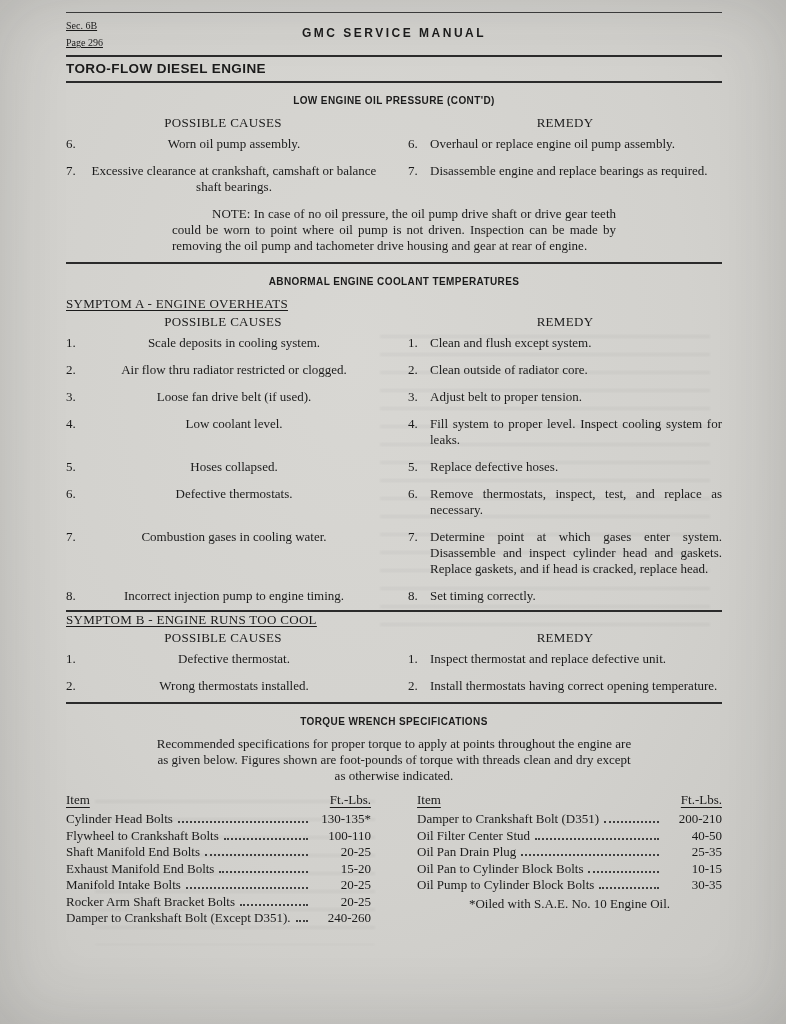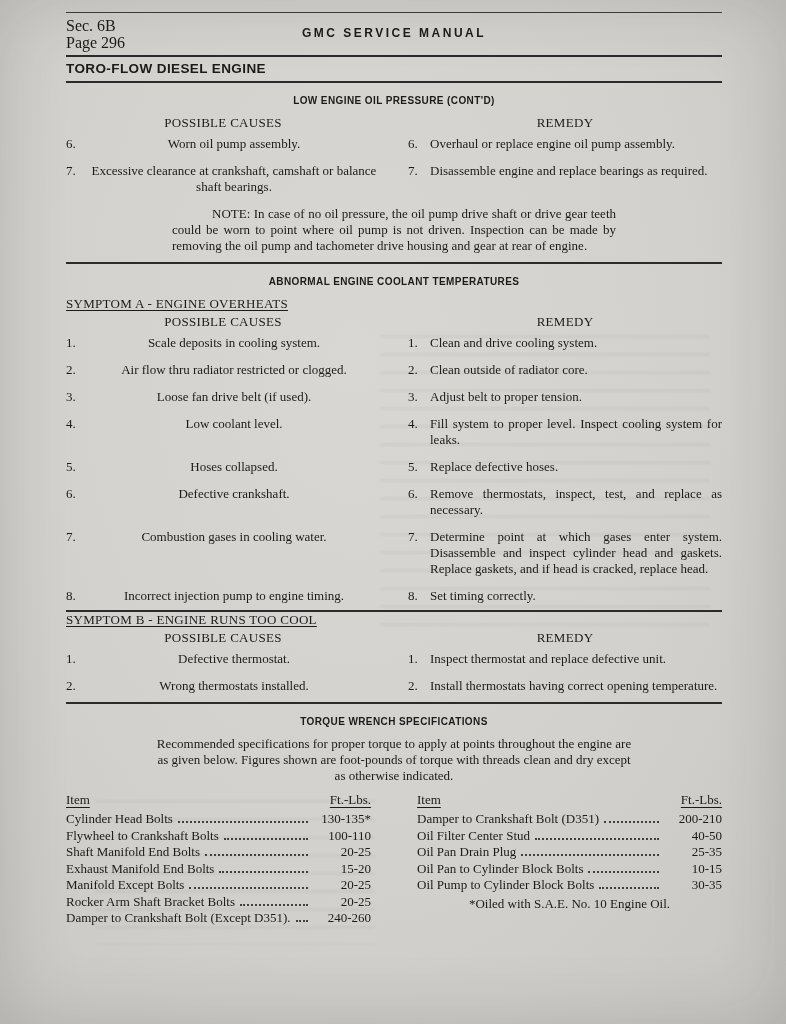--- a/index.html
+++ b/index.html
@@ -14,21 +14,21 @@
     width: 786px; height: 1024px; overflow: hidden;
     background: radial-gradient(ellipse at 45% 35%, #d8d7d3 0%, #d2d1cd 55%, #c7c6c2 100%);
     box-shadow: inset 0 0 70px rgba(40,40,40,0.16);
     color: #1b1b1b;
     padding: 12px 64px 0 66px;
     font-size: 13px; line-height: 16px;
   }
   .rule { height: 2px; background: #2b2b2b; }
   .rule-thin { height: 1px; background: #3a3a3a; }
   .header-row { position: relative; height: 38px; margin-top: 4px; }
-  .page-ids { font-size: 16px; line-height: 17px; }
+  .page-ids { font-size: 10px; line-height: 17px; text-decoration: underline; }
   .manual-title {
     position: absolute; top: 4px; left: 0; right: 0; margin: 4px;
     text-align: center;
     font-family: "Liberation Sans", "DejaVu Sans", sans-serif;
     font-size: 12px; font-weight: 700; letter-spacing: 2.5px;
   }
   .engine-title {
     margin: 4px 0;
     font-family: "Liberation Sans", "DejaVu Sans", sans-serif;
     font-size: 13.5px; font-weight: 700; letter-spacing: 0.4px;
@@ -130,21 +130,21 @@
       <span>REMEDY</span>
     </div>
 
     <div class="cr-row">
       <div class="cell cause">
         <span class="num">1.</span>
         <span class="txt">Scale deposits in cooling system.</span>
       </div>
       <div class="cell remedy">
         <span class="num">1.</span>
-        <span class="txt">Clean and drive cooling system.</span>
+        <span class="txt">Clean and flush except system.</span>
       </div>
     </div>
 
     <div class="cr-row">
       <div class="cell cause">
         <span class="num">2.</span>
         <span class="txt">Air flow thru radiator restricted or clogged.</span>
       </div>
       <div class="cell remedy">
         <span class="num">2.</span>
@@ -181,21 +181,21 @@
       </div>
       <div class="cell remedy">
         <span class="num">5.</span>
         <span class="txt">Replace defective hoses.</span>
       </div>
     </div>
 
     <div class="cr-row">
       <div class="cell cause">
         <span class="num">6.</span>
-        <span class="txt">Defective crankshaft.</span>
+        <span class="txt">Defective thermostats.</span>
       </div>
       <div class="cell remedy">
         <span class="num">6.</span>
         <span class="txt">Remove thermostats, inspect, test, and replace as necessary.</span>
       </div>
     </div>
 
     <div class="cr-row">
       <div class="cell cause">
         <span class="num">7.</span>
@@ -278,21 +278,21 @@
           <span class="tq-item">Shaft Manifold End Bolts</span>
           <span class="tq-leader"></span>
           <span class="tq-value">20-25</span>
         </div>
         <div class="tq-row">
           <span class="tq-item">Exhaust Manifold End Bolts</span>
           <span class="tq-leader"></span>
           <span class="tq-value">15-20</span>
         </div>
         <div class="tq-row">
-          <span class="tq-item">Manifold Except Bolts</span>
+          <span class="tq-item">Manifold Intake Bolts</span>
           <span class="tq-leader"></span>
           <span class="tq-value">20-25</span>
         </div>
         <div class="tq-row">
           <span class="tq-item">Rocker Arm Shaft Bracket Bolts</span>
           <span class="tq-leader"></span>
           <span class="tq-value">20-25</span>
         </div>
         <div class="tq-row">
           <span class="tq-item">Damper to Crankshaft Bolt (Except D351).</span>

